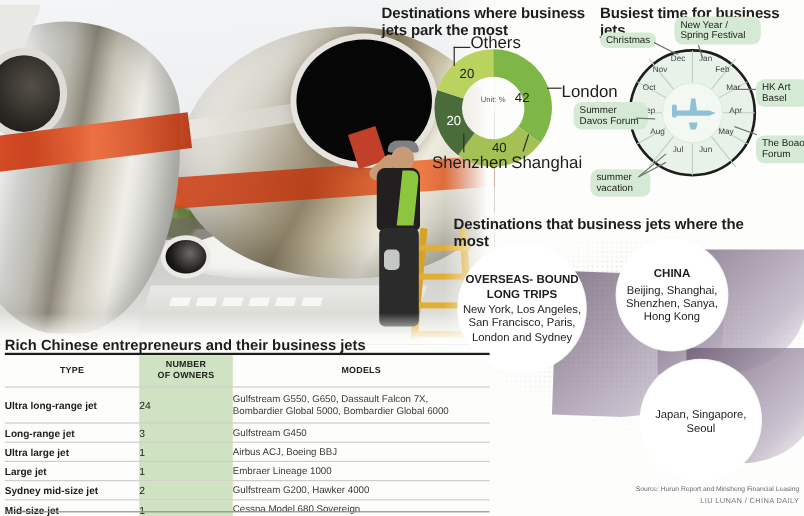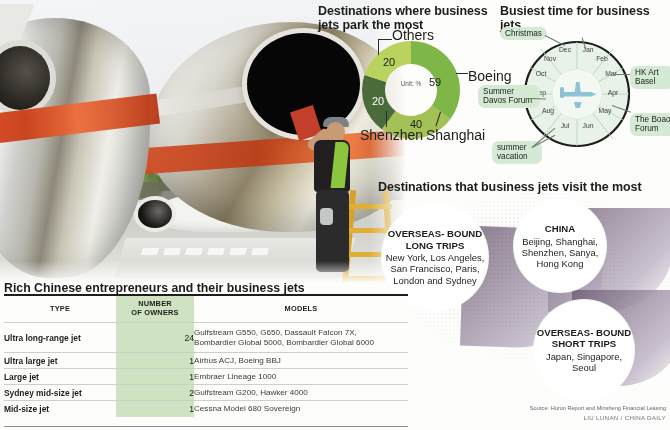--- a/index.html
+++ b/index.html
@@ -219,21 +219,21 @@
     position:absolute; left:4px; top:294px; width:404px; height:1.6px; background:#1d1d1b;
   }
   .th{
     font-size:7.4px; font-weight:bold; text-align:center; color:#1d1d1b;
     letter-spacing:.2px; line-height:1.2; height:26px;
   }
   .c-type{ width:112px; }
   .c-num{ width:78px; background:#cfe2c2; text-align:center; }
   .c-mod{ width:214px; }
   .td-type{ font-weight:bold; font-size:8.4px; padding-left:6px; color:#1d1d1b;}
-  .td-num{ background:#cfe2c2; text-align:right; font-size:8.6px; color:#1d1d1b;}
+  .td-num{ background:#cfe2c2; text-align:left; font-size:8.6px; color:#1d1d1b;}
   .td-mod{ font-size:8.1px; padding-left:8px; color:#3a3a36; line-height:1.22;}
   .rowline td{ border-top:1px solid #cfcec7; }
   .rule-bot{
     position:absolute; left:4px; top:426px; width:404px; height:1.2px; background:#8f8f88;
   }
 </style>
 </head>
 <body>
 
 <div id="root">
@@ -307,31 +307,31 @@
 
         <path fill="#a3c155" d="M 39.3 29.2 A 49 49 0 0 1 -29.2 39.3 L -15.5 20.9 A 26 26 0 0 0 20.9 15.5 Z"></path>
 
         <path fill="#4a6b3a" d="M -29.2 39.3 A 49 49 0 0 1 -46.6 -15.1 L -24.7 -8.0 A 26 26 0 0 0 -15.5 20.9 Z"></path>
 
         <path fill="#b9d35e" d="M -46.6 -15.1 A 49 49 0 0 1 0 -49 L 0 -26 A 26 26 0 0 0 -24.7 -8.0 Z"></path>
       </g>
     </svg>
     <div class="unit">Unit: %</div>
 
-    <div class="donut-val" style="left:74px; top:40px;">59</div>
+    <div class="donut-val" style="left:74px; top:40px;">42</div>
     <div class="donut-val" style="left:55px; top:82px;">40</div>
     <div class="donut-val white" style="left:17px; top:59px;">20</div>
     <div class="donut-val" style="left:28px; top:20px;">20</div>
   </div>
 
   <div class="lbl" style="left:392px; top:27px;">Others</div>
   <div class="lead" style="left:378px; top:39px; width:1px; height:16px;"></div>
   <div class="lead" style="left:378px; top:39px; width:14px; height:1px;"></div>
 
-  <div class="lbl" style="left:468px; top:68px;">Boeing</div>
+  <div class="lbl" style="left:468px; top:68px;">London</div>
   <div class="lead" style="left:456px; top:73px; width:12px; height:1px;"></div>
 
   <div class="lbl" style="left:426px; top:127px;">Shanghai</div>
   <div class="lead" style="left:440px; top:112px; width:1px; height:15px; transform:rotate(18deg); transform-origin:top center;"></div>
 
   <div class="lbl" style="left:360px; top:127px;">Shenzhen</div>
   <div class="lead" style="left:386px; top:111px; width:1px; height:16px;"></div>
 
   <div id="clock-wrap">
     <svg width="114" height="112" viewBox="0 0 114 112">
@@ -364,20 +364,22 @@
     <div class="month" style="left:17px; top:69px;">Aug</div>
     <div class="month" style="left:9px;  top:51px;">Sep</div>
     <div class="month" style="left:10px; top:32px;">Oct</div>
     <div class="month" style="left:19px; top:17px;">Nov</div>
     <div class="month" style="left:34px; top:8px;">Dec</div>
   </div>
 
   <div class="tag" style="left:500px; top:27px;">Christmas</div>
   <div class="tagline" style="left:545px; top:35px; width:22px; transform:rotate(27deg);"></div>
 
+  <div class="tag" style="left:562px; top:14px; width:62px;">New Year /
+Spring Festival</div>
   <div class="tagline" style="left:582px; top:37px; width:12px; transform:rotate(72deg);"></div>
 
   <div class="tag" style="left:630px; top:66px; width:34px;">HK Art
 Basel</div>
   <div class="tagline" style="left:614px; top:74px; width:16px;"></div>
 
   <div class="tag" style="left:630px; top:113px; width:36px;">The Boao
 Forum</div>
   <div class="tagline" style="left:612px; top:105px; width:20px; transform:rotate(20deg);"></div>
 
@@ -411,30 +413,27 @@
 BOUND
 LONG TRIPS</div>
       <div class="bub-body">New York,
 Los Angeles,
 San Francisco,
 Paris, London
 and Sydney</div>
     </div>
 
     <div class="bubble" style="left:158px; top:128px; width:100px; height:100px;">
-      <div class="bub-head">OVERSEAS-
-BOUND
-SHORT TRIPS</div>
       <div class="bub-body">Japan,
 Singapore,
 Seoul</div>
     </div>
   </div>
 
-  <div class="h-title" id="t-visit">Destinations that business jets visit the most</div>
+  <div class="h-title" id="t-visit">Destinations that business jets where the most</div>
 
   <div class="source">Source: Hurun Report and Minsheng Financial Leasing</div>
   <div class="credit">LIU LUNAN / CHINA DAILY</div>
 
   <div id="t-table">Rich Chinese entrepreneurs and their business jets</div>
   <div class="rule-top"></div>
 
   <table id="tbl">
     <thead>
       <tr>
@@ -445,20 +444,25 @@
       </tr>
     </thead>
     <tbody>
       <tr class="rowline" style="height:30px">
         <td class="td-type">Ultra long-range jet</td>
         <td class="td-num">24</td>
         <td class="td-mod" style="white-space:pre-line">Gulfstream G550, G650, Dassault Falcon 7X,
 Bombardier Global 5000, Bombardier Global 6000</td>
       </tr>
       <tr class="rowline" style="height:16px">
+        <td class="td-type">Long-range jet</td>
+        <td class="td-num">3</td>
+        <td class="td-mod">Gulfstream G450</td>
+      </tr>
+      <tr class="rowline" style="height:16px">
         <td class="td-type">Ultra large jet</td>
         <td class="td-num">1</td>
         <td class="td-mod">Airbus ACJ, Boeing BBJ</td>
       </tr>
       <tr class="rowline" style="height:16px">
         <td class="td-type">Large jet</td>
         <td class="td-num">1</td>
         <td class="td-mod">Embraer Lineage 1000</td>
       </tr>
       <tr class="rowline" style="height:16px">

